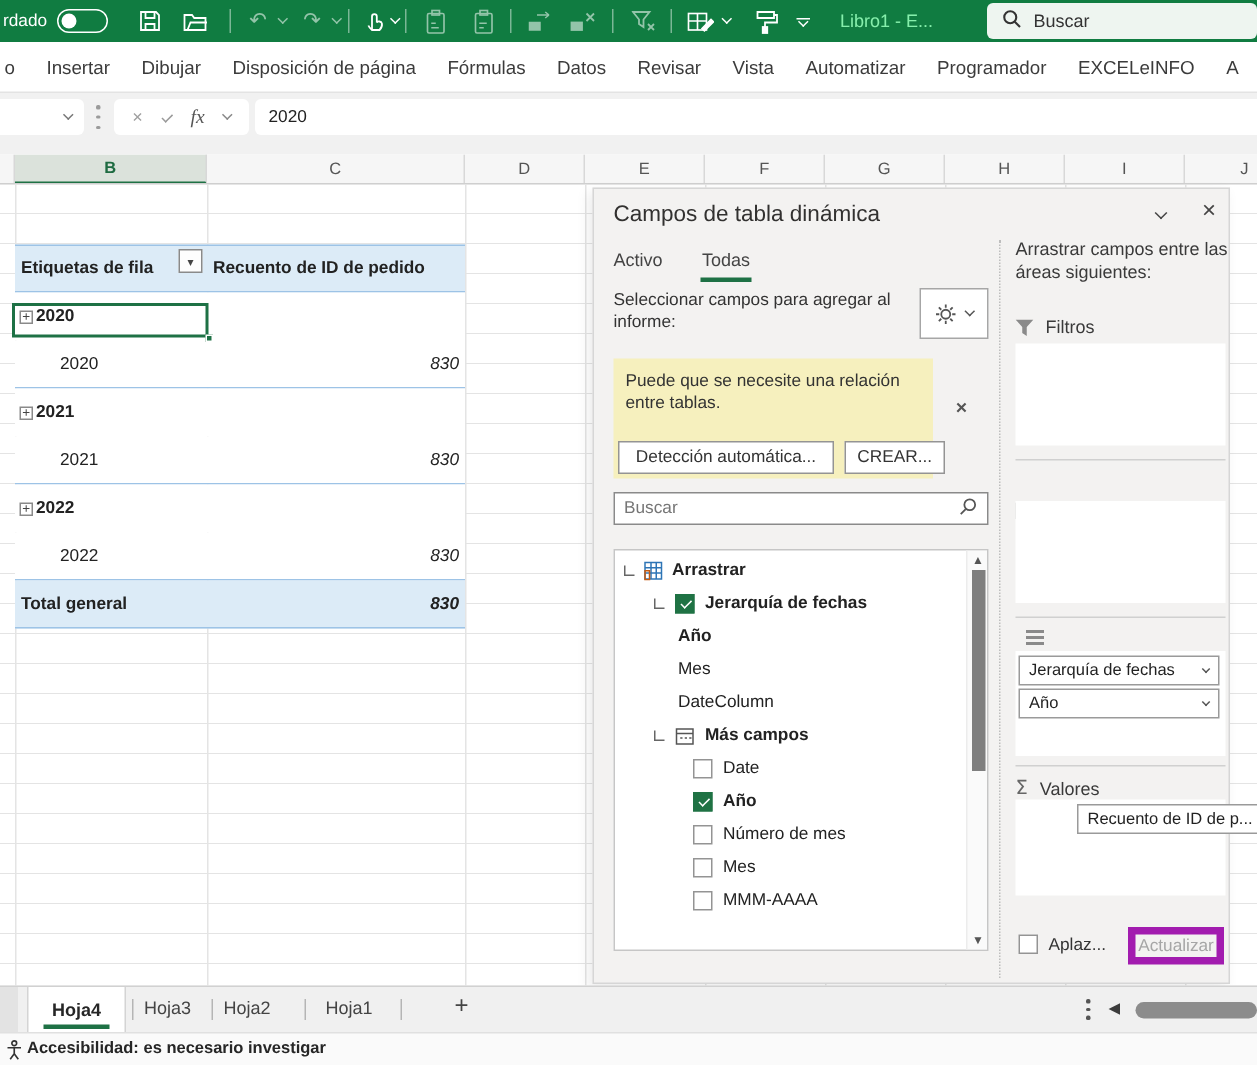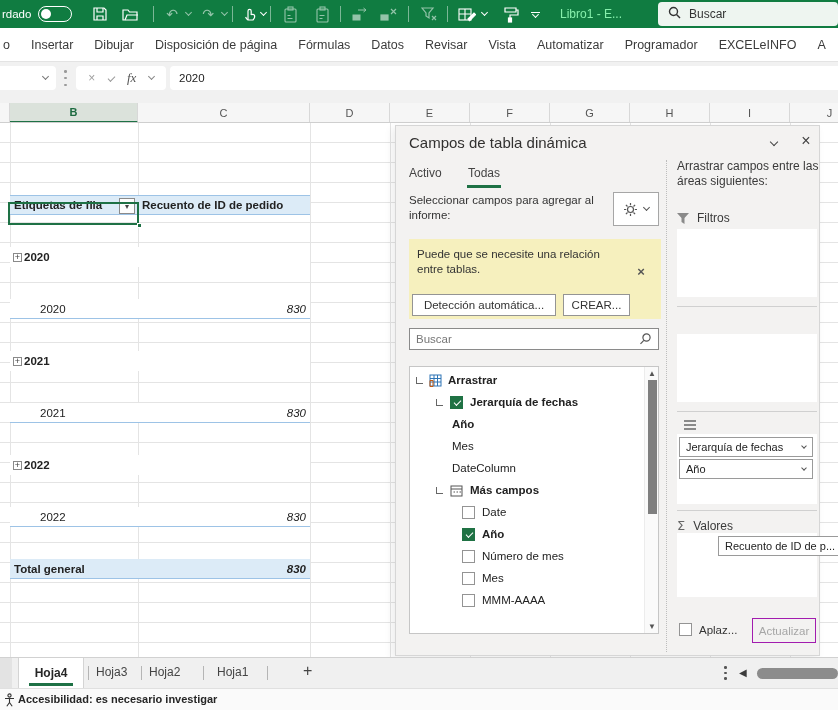--- a/index.html
+++ b/index.html
@@ -47,21 +47,21 @@
   .chcell { position:absolute; top:0; height:20px; display:flex; align-items:center; justify-content:center; font-size:11px; color:#555; border-right:1px solid #d8d8d8; }
   .chcell.sel { background:#dbe2db; color:#1E6B41; font-weight:bold; border-bottom:2px solid #1E7145; }
 
   
   .gridarea { left:0; top:123px; width:838px; height:534px; background:
       repeating-linear-gradient(to bottom, transparent 0 19px, #e4e4e4 19px 20px); }
   .vline { position:absolute; top:0; width:1px; height:534px; background:#e4e4e4; }
 
   
   .pivot { position:absolute; left:10px; top:40px; width:300px; }
-  .prow { position:relative; height:20px; display:flex; align-items:center; font-size:11.5px; background:#fff;margin-top:32px; }
+  .prow { position:relative; height:32px; display:flex; align-items:center; font-size:11.5px; background:#fff; }
   .prow .val { position:absolute; right:4px;font-style:italic; }
   .p-blue { background:#DCEBF7; }
   .b-top { border-top:1px solid #9DC3E6; }
   .b-bot { border-bottom:1px solid #9DC3E6; }
   .bold { font-weight:bold; }
   .expander { display:inline-flex; width:9px; height:9px; border:1px solid #8a8a8a; background:#fff; color:#444; font-size:9px; line-height:7px; align-items:center; justify-content:center; margin:0 2px 0 3px; }
   .p-indent { padding-left:30px; }
   .hdr-label { padding-left:4px; }
   .hdr-values { position:absolute; left:132px; }
   .filterbtn { position:absolute; left:109px; top:2px; width:16px; height:16px; background:#fdfdfd; border:1px solid #8a8a8a; display:flex; align-items:center; justify-content:center; color:#444; font-size:8px; }
@@ -72,21 +72,21 @@
   .pane { left:395px; top:125px; width:425px; height:531px; background:#f3f2f1; border:1px solid #d6d6d6; box-shadow:-3px 3px 8px rgba(0,0,0,.08); }
   .pane-title { position:absolute; left:13px; top:8px; font-size:15px; color:#323130; }
   .pane-min { position:absolute; left:368px; top:8px; width:20px; height:18px; color:#444; display:flex; align-items:center; justify-content:center; }
   .pane-min .chev { width:6px; height:6px; }
   .pane-close { position:absolute; left:400px; top:5px; width:20px; height:20px; color:#444; font-size:16px; display:flex; align-items:center; justify-content:center; }
   .pane-tab { position:absolute; top:40px; font-size:12px; color:#444; }
   .tab-underline { position:absolute; left:71px; top:59px; width:34px; height:3px; background:#1E7145; }
   .pane-vdiv { position:absolute; left:270px; top:34px; height:492px; border-left:1px dotted #bdbdbd; }
   .sel-hint { position:absolute; left:13px; top:67px; width:200px; font-size:11.5px; line-height:15px; color:#333; }
   .gear-btn { position:absolute; left:217px; top:66px; width:46px; height:34px; background:#fff; border:1px solid #a6a6a6; display:flex; align-items:center; justify-content:center; gap:6px; color:#555; }
-  .notice { position:absolute; left:13px; top:113px; width:252px; height:80px; background:#F6F0BE; }
+  .notice { position:absolute; left:13px; top:113px; width:213px; height:80px; background:#F6F0BE; }
   .notice-text { position:absolute; left:8px; top:8px; width:200px; font-size:11.5px; line-height:15px; color:#333; }
   .notice-x { position:absolute; left:224px; top:24px; width:16px; height:16px; color:#555; font-size:13px; font-weight:bold; display:flex; align-items:center; justify-content:center; }
   .nbtn { position:absolute; top:55px; height:22px; background:#fff; border:1px solid #949494; font-size:11.5px; color:#333; display:flex; align-items:center; justify-content:center; }
   .nbtn1 { left:3px; width:144px; }
   .nbtn2 { left:154px; width:67px; }
   .pane-search { position:absolute; left:13px; top:202px; width:250px; height:22px; background:#fff; border:1px solid #8a8a8a; display:flex; align-items:center; padding:0 6px; color:#767676; font-size:11.5px; }
   .pane-search .mag { margin-left:auto; }
   .fieldlist { position:absolute; left:13px; top:240px; width:250px; height:268px; background:#fff; border:1px solid #c6c6c6; overflow:hidden; }
   .trow { position:absolute; height:22px; display:flex; align-items:center; font-size:11.5px; color:#222; }
   .texp { display:inline-block; width:7px; height:7px; border-left:1px solid #666; border-bottom:1px solid #666; }
@@ -97,21 +97,21 @@
   .lthumb { position:absolute; left:2.5px; top:13px; width:9px; height:134px; background:#7f7f7f; }
   .sarrow { position:absolute; left:0; width:14px; text-align:center; font-size:8px; color:#555; }
   
   .rc-label { position:absolute; font-size:12px; color:#3a3a3a; display:flex; align-items:center; gap:8px; }
   .rc-box { position:absolute; left:281px; width:140px; background:#fff; }
   .rc-div { position:absolute; left:281px; width:140px; height:1px; background:#d0d0d0; }
   .shield { position:absolute; left:2px; width:134px; height:20px; background:#fff; border:1px solid #9a9a9a; display:flex; align-items:center; padding:0 6px; font-size:11px; color:#222; }
   .shield .chev { margin-left:auto; width:4px; height:4px; color:#555; }
   .sigma { font-size:13px; color:#666; font-family:"DejaVu Sans",sans-serif; }
   .defer { position:absolute; left:283px; top:497px; display:flex; align-items:center; gap:7px; font-size:11.5px; color:#333; }
-  .updbtn { position:absolute; left:356px; top:492px; width:64px; height:25px; background:#f3f2f1; border:1px solid #a21caf; color:#a6a6a6; font-size:11.5px; display:flex; align-items:center; justify-content:center; }
+  .updbtn { position:absolute; left:356px; top:492px; width:64px; height:25px; background:#f3f2f1; border:5px solid #a21caf; color:#a6a6a6; font-size:11.5px; display:flex; align-items:center; justify-content:center; }
 
   
   .sheetbar { left:0; top:657px; width:838px; height:31px; background:#f0f0f0; border-top:1px solid #d1d1d1; }
   .navstub { position:absolute; left:0; top:0; width:12px; height:31px; background:#e3e3e3; }
   .stab-active { position:absolute; left:18px; top:0; width:66px; height:30px; background:#fff; border-left:1px solid #d4d4d4; border-right:1px solid #d4d4d4; display:flex; align-items:center; justify-content:center; font-weight:bold; font-size:12px; color:#262626; }
   .stab-underline { position:absolute; left:29px; top:25px; width:44px; height:3px; background:#1E7145; }
   .stab { position:absolute; top:7px; font-size:12px; color:#444; }
   .ssep { position:absolute; top:8px; width:1px; height:14px; background:#b5b5b5; }
   .addsheet { position:absolute; left:303px; top:4px; font-size:16px; color:#444; }
   .sb-dots { position:absolute; left:724px; top:8px; display:flex; flex-direction:column; gap:3px; }

